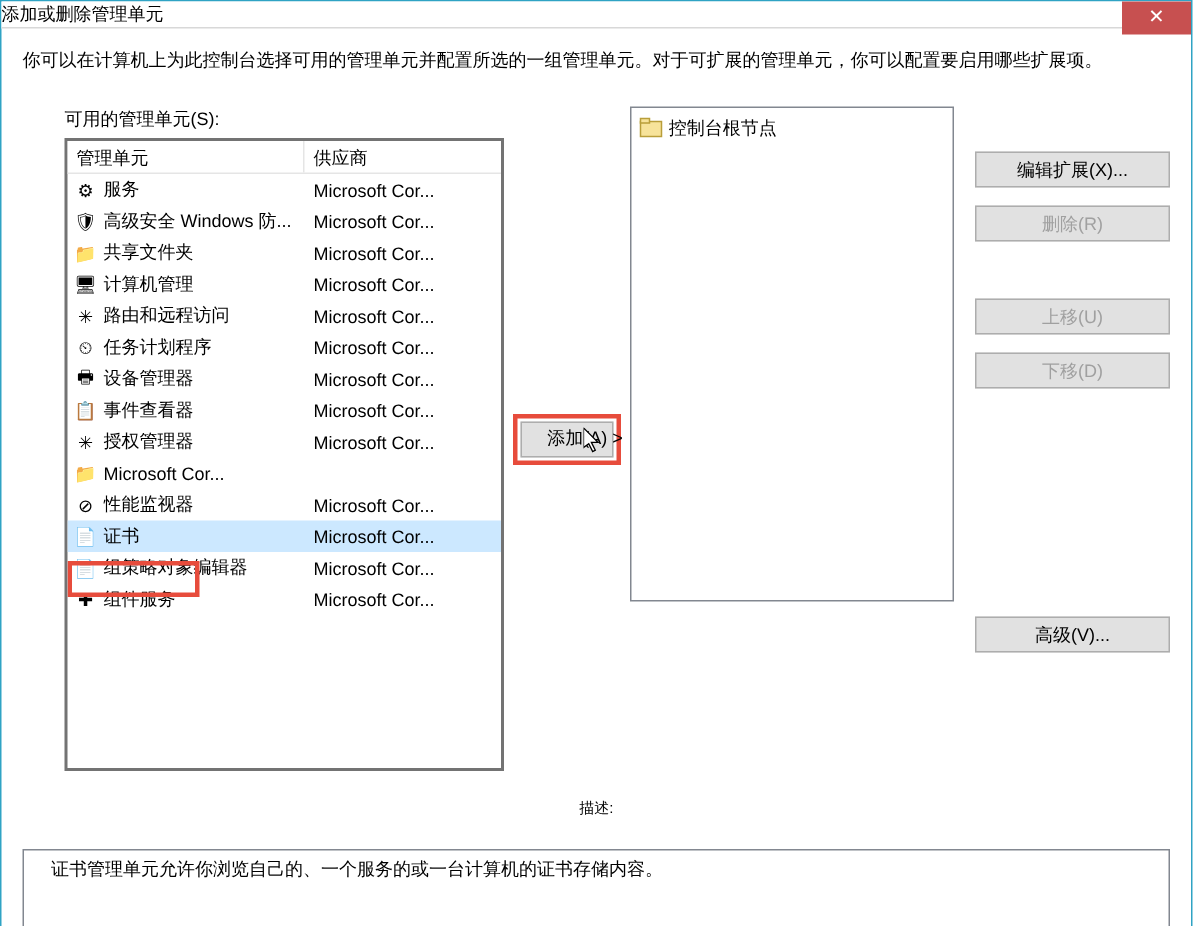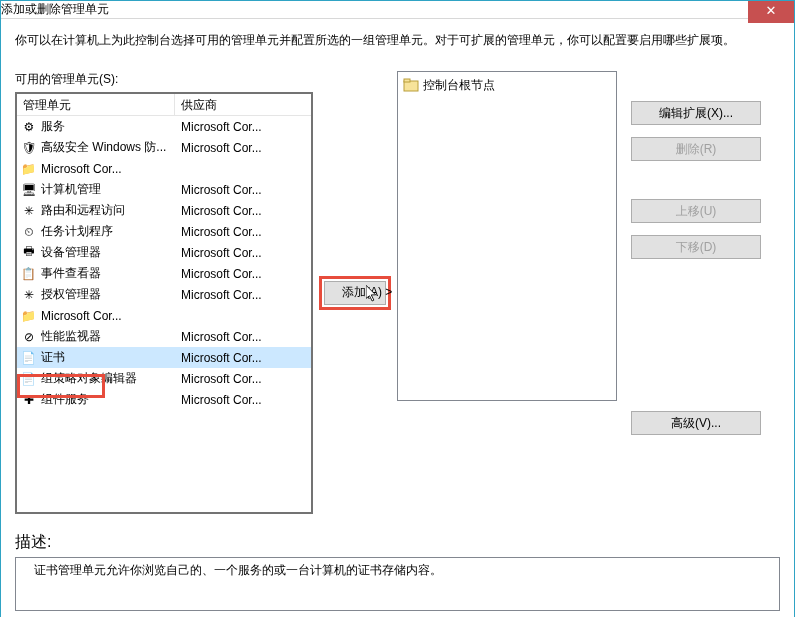--- a/index.html
+++ b/index.html
@@ -7,21 +7,21 @@
 
 .window { width: 795px; border: 1px solid #2fa3c4; background: #fff; }
 .titlebar { height: 18px; background: #fff; border-bottom: 1px solid #d8d8d8; display: flex; align-items: center; position: relative; }
 .titlebar-text { font-size: 12px; }
 .close-btn { position: absolute; right: 0; top: 0; width: 46px; height: 22px; background: #c75050; color: #fff; text-align: center; line-height: 20px; font-size: 13px; font-family: Arial, sans-serif; }
 
 .content { padding: 12px 14px 14px 14px; }
 .instruction { font-size: 12px; margin-bottom: 22px; line-height: 1.5; }
 
 .main-area { display: flex; gap: 6px; margin-bottom: 18px; }
-.left-col { width: 298px; }
+.left-col { width: 298px; margin-left: 28px; }
 .mid-col { width: 72px; display: flex; align-items: center; justify-content: center; }
 .right-col-list { width: 220px; }
 .right-col-btns { width: 138px; display: flex; flex-direction: column; gap: 12px; padding-left: 8px; }
 
 .section-label { font-size: 12px; margin-bottom: 4px; }
 
 .listbox { border: 2px solid #737373; background: #fff; height: 422px; position: relative; overflow: hidden; }
 
 .list-header { display: flex; background: #fff; border-bottom: 1px solid #e5e5e5; height: 22px; }
 .list-header-cell { padding: 3px 6px; font-size: 12px; border-right: 1px solid #e5e5e5; }
@@ -42,21 +42,21 @@
 .sel-row .icon { width: 16px; height: 16px; margin-right: 4px; }
 
 .btn { height: 24px; border: 1px solid #adadad; background: #e1e1e1; font-size: 12px; cursor: pointer; font-family: inherit; white-space: nowrap; padding: 0 17px; }
 .btn:disabled { color: #a0a0a0; }
 .add-btn-wrap { border: 3px solid #e74c3c; padding: 2px; }
 .add-btn { width: 62px; }
 .side-btn { width: 130px; }
 
 .spacer-lg { height: 128px; }
 
-.desc-label { font-size: 16px; margin-bottom: 4px; }
+.desc-label { font-size: 10px; margin-bottom: 20px; text-align: center; }
 .desc-box { border: 1px solid #828790; background: #fff; height: 54px; padding: 4px 18px; font-size: 12px; }
 
 .footer { display: flex; justify-content: flex-end; gap: 10px; padding: 14px; border-top: none; align-items: center; }
 .footer .btn { width: 88px; height: 24px; }
 
 .watermark { position: absolute; right: 35px; bottom: 5px; color: rgba(120,120,120,0.5); font-size: 15px; pointer-events: none; }
 .page-wrap { position: relative; width: 797px; }
 
 .cursor { position: absolute; width: 14px; height: 18px; pointer-events: none; }
 
@@ -92,20 +92,21 @@
                   <span class="col-name">服务</span>
                   <span class="col-vendor">Microsoft Cor...</span>
                 </div>
                 <div class="list-row">
                   <span class="icon" style="font-size: 12px;">🛡</span>
                   <span class="col-name">高级安全 Windows 防...</span>
                   <span class="col-vendor">Microsoft Cor...</span>
                 </div>
                 <div class="list-row">
                   <span class="icon" style="font-size: 12px;">📁</span>
+                  <span class="col-name">共享文件夹</span>
                   <span class="col-vendor">Microsoft Cor...</span>
                 </div>
                 <div class="list-row">
                   <span class="icon" style="font-size: 12px;">🖥</span>
                   <span class="col-name">计算机管理</span>
                   <span class="col-vendor">Microsoft Cor...</span>
                 </div>
                 <div class="list-row">
                   <span class="icon" style="font-size: 12px;">✳</span>
                   <span class="col-name">路由和远程访问</span>

